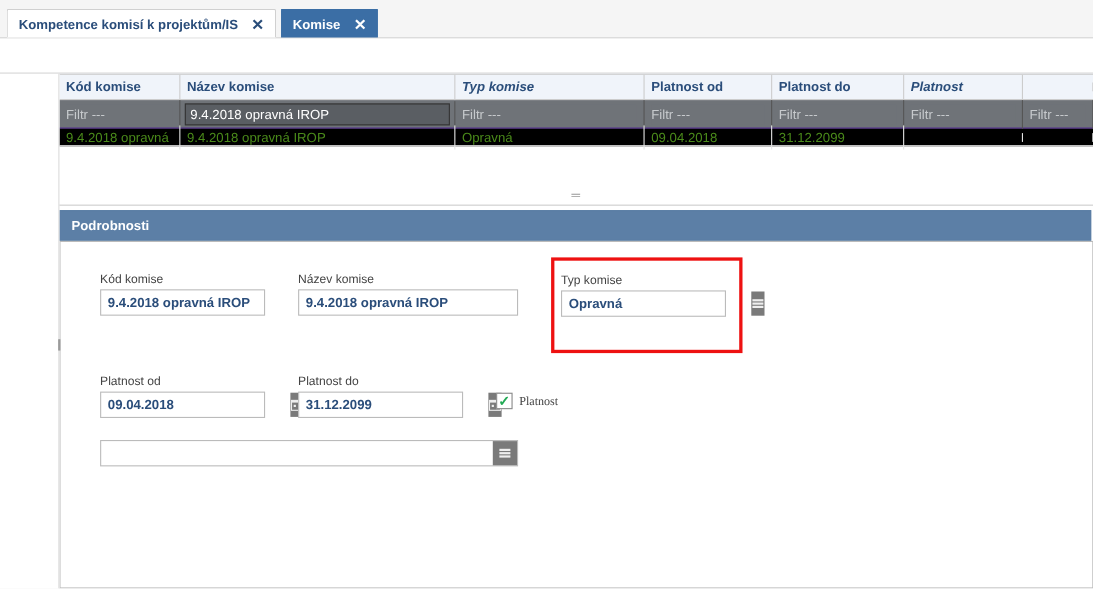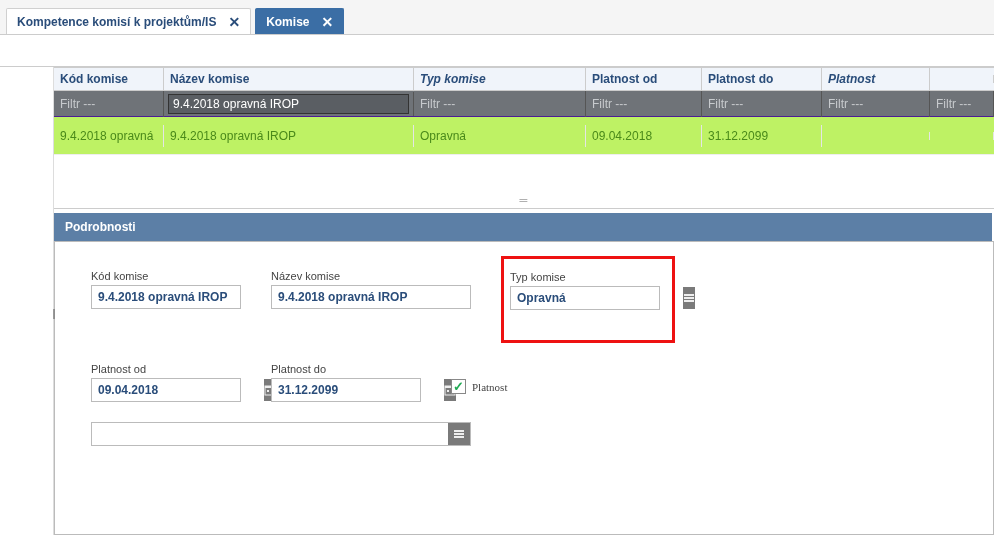--- a/index.html
+++ b/index.html
@@ -82,21 +82,21 @@
   .grid {
     width: 100%;
   }
   .grid-row {
     display: flex;
     height: 24px;
     align-items: center;
   }
   .grid-header { background: #f0f4fa; border-top: 1px solid #ccc; border-bottom: 1px solid #ccc; }
   .grid-filter { background: #6f7378; color: #d3d6d9; border-bottom: 1px solid #4c1d95; height: 26px; }
-  .grid-data { background: #bef264; color: #4a8a1a; border-bottom: 1px solid #eee; height: 38px; align-items: center; }
+  .grid-data { background: #000000; color: #4a8a1a; border-bottom: 1px solid #eee; height: 16px; align-items: center; }
   .cell { padding: 4px 6px; border-right: 1px solid #ccc; overflow: hidden; white-space: nowrap; text-overflow: ellipsis; font-size: 12px; }
   .grid-filter .cell { border-right: 1px solid #555; }
   .grid-data .cell { border-right: 1px solid #e5e5e5; }
   .col-kod { width: 110px; }
   .col-nazev { width: 250px; }
   .col-typ { width: 172px; }
   .col-pod { width: 116px; }
   .col-pdo { width: 120px; }
   .col-prog { width: 108px; }
   .col-last { flex: 1; }

